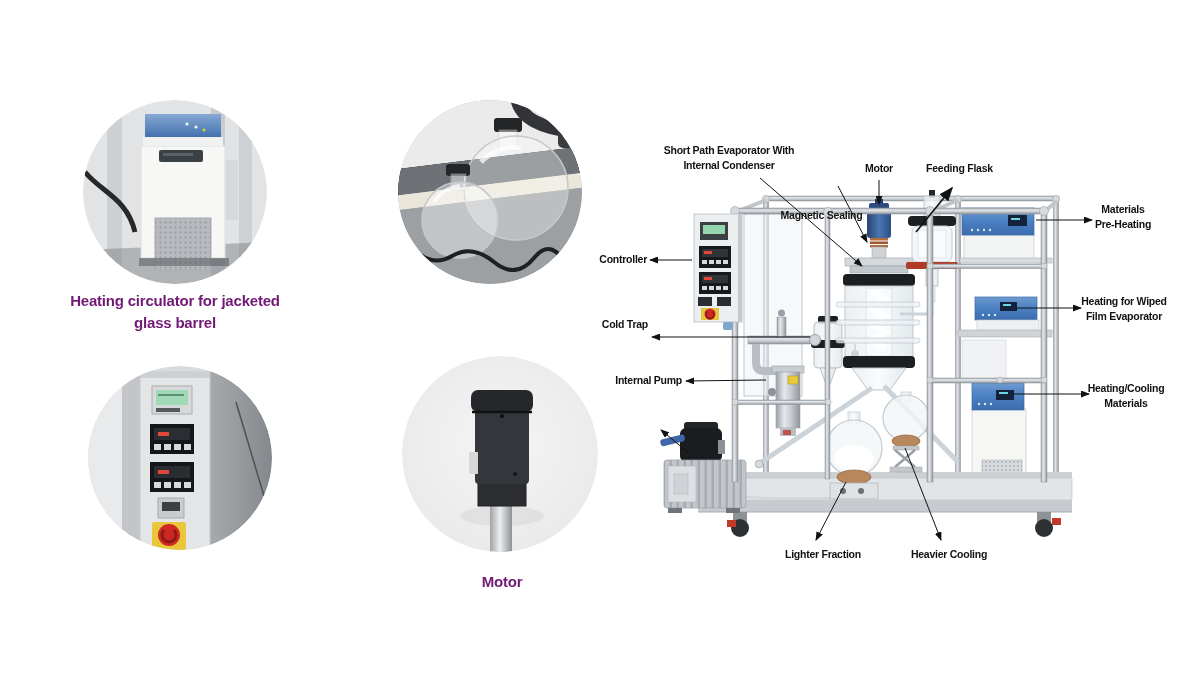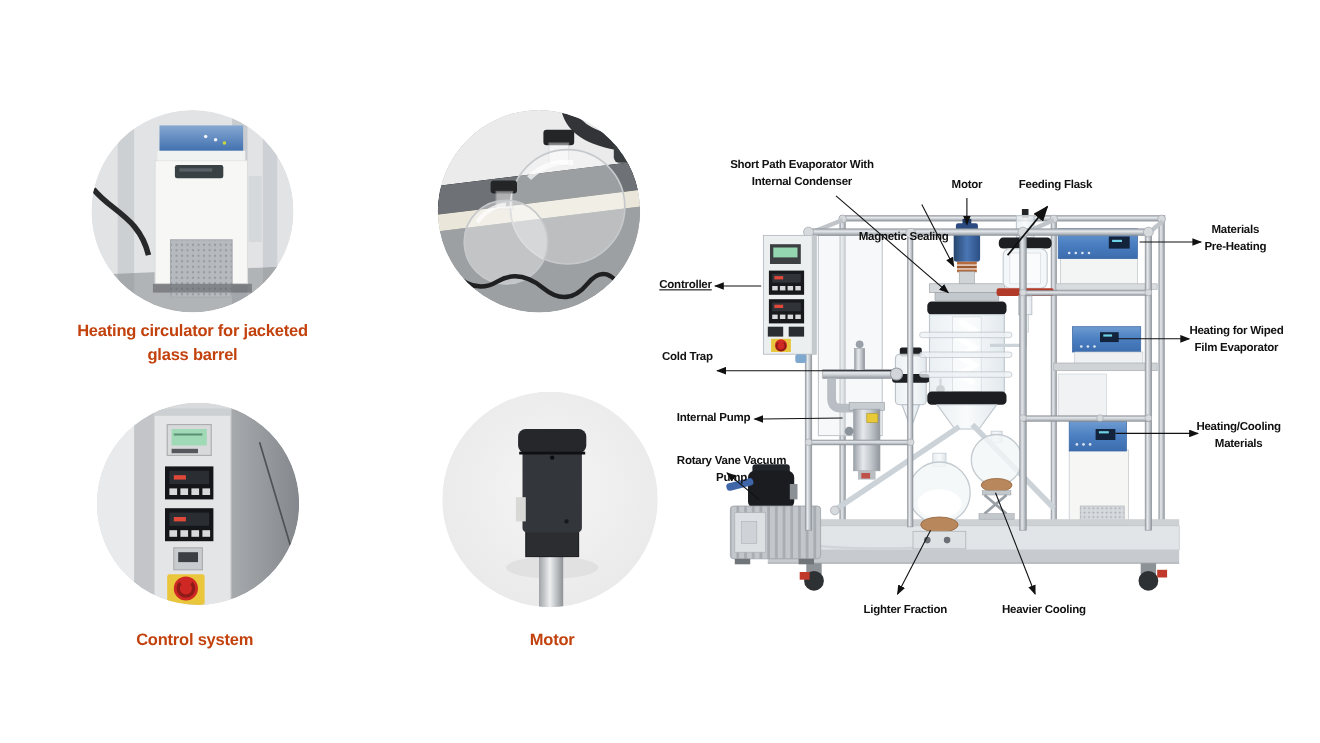--- a/index.html
+++ b/index.html
@@ -1,21 +1,21 @@
 <!DOCTYPE html>
 <html><head>
 <meta charset="utf-8">
 <style>
   html,body{margin:0;padding:0;background:#ffffff;}
   .stage{position:relative;width:1200px;height:675px;background:#ffffff;overflow:hidden;
          font-family:"Liberation Sans",sans-serif;color:#161616;}
   .inset{position:absolute;border-radius:50%;overflow:hidden;}
   .inset svg{display:block;}
   .caption{position:absolute;text-align:center;font-size:15px;font-weight:600;
-           letter-spacing:-0.2px;line-height:22px;color:#c2410c;}
+           letter-spacing:-0.2px;line-height:22px;color:#701a75;}
   .callout{position:absolute;font-size:10.5px;font-weight:700;letter-spacing:-0.25px;
            line-height:15px;color:#111;}
   .callout.center{text-align:center;}
   .callout.right{text-align:right;}
   .machine-svg{position:absolute;left:590px;top:135px;}
 </style>
 </head>
 <body>
 
 <div class="stage">
@@ -129,21 +129,20 @@
         <rect x="86" y="116" width="7" height="6" fill="#d8d9da"></rect>
           <rect x="96" y="116" width="7" height="6" fill="#d8d9da"></rect>
         <rect x="70" y="132" width="26" height="20" fill="#c9ccce" stroke="#a9abad"></rect>
         <rect x="74" y="136" width="18" height="9" fill="#3c4044"></rect>
         <rect x="64" y="156" width="34" height="28" rx="2" fill="#e9c63b"></rect>
         <circle cx="81" cy="169" r="11" fill="#cf2724"></circle>
         <path d="M76,164 a7,7 0 1 0 10,0" stroke="#8e1b18" stroke-width="3" fill="none"></path>
       </g>
     </svg>
   </div>
-  <div class="caption" style="left:77px;top:571px;width:200px;">Control system</div>
 
   <div class="inset" style="left:402px;top:356px;width:196px;height:196px;">
     <svg width="196" height="196" viewBox="0 0 196 196">
       <defs>
         <radialGradient id="c4bg" cx="0.5" cy="0.45" r="0.75">
           <stop offset="0" stop-color="#f5f5f5"></stop>
             <stop offset="1" stop-color="#e6e6e7"></stop>
         </radialGradient>
         <linearGradient id="c4shaft" x1="0" y1="0" x2="1" y2="0">
           <stop offset="0" stop-color="#9fa3a7"></stop>
@@ -459,32 +458,29 @@
     <div>Pre-Heating</div>
   </div>
   <div class="callout center" style="left:1080px;top:294px;width:88px;">
     <div>Heating for Wiped</div>
     <div>Film Evaporator</div>
   </div>
   <div class="callout center" style="left:1086px;top:381px;width:80px;">
     <div>Heating/Cooling</div>
     <div>Materials</div>
   </div>
-  <div class="callout right" style="left:585px;top:252px;width:62px;text-decoration:underline;">
+  <div class="callout right" style="left:585px;top:252px;width:62px;">
     <div>Controller</div>
   </div>
   <div class="callout right" style="left:590px;top:317px;width:58px;">
     <div>Cold Trap</div>
   </div>
   <div class="callout right" style="left:590px;top:373px;width:92px;">
     <div>Internal Pump</div>
   </div>
-  <div class="callout center" style="left:600px;top:412px;width:130px;">
-    <div>Rotary Vane Vacuum Pump</div>
-  </div>
   <div class="callout center" style="left:780px;top:547px;width:86px;">
     <div>Lighter Fraction</div>
   </div>
   <div class="callout center" style="left:905px;top:547px;width:88px;">
     <div>Heavier Cooling</div>
   </div>
 
 </div>
 
 </body></html>

